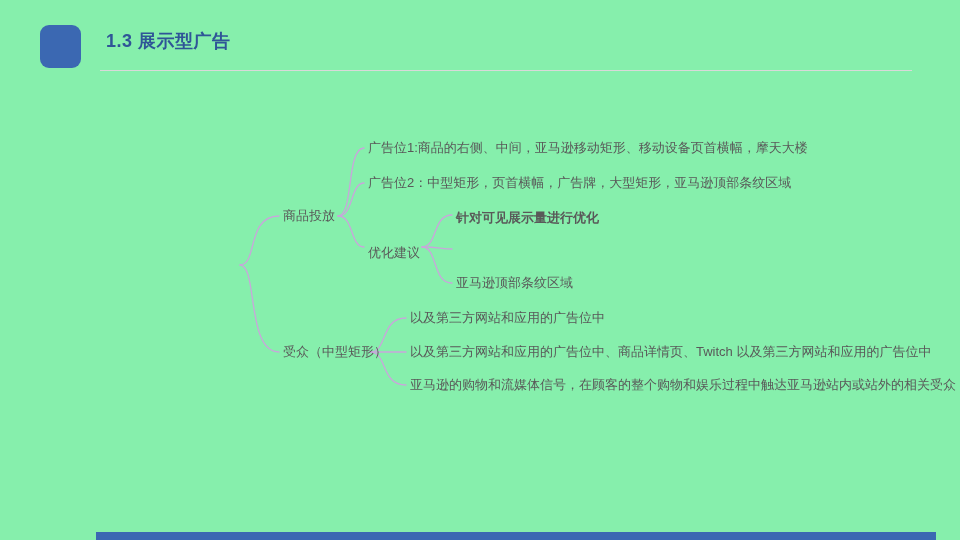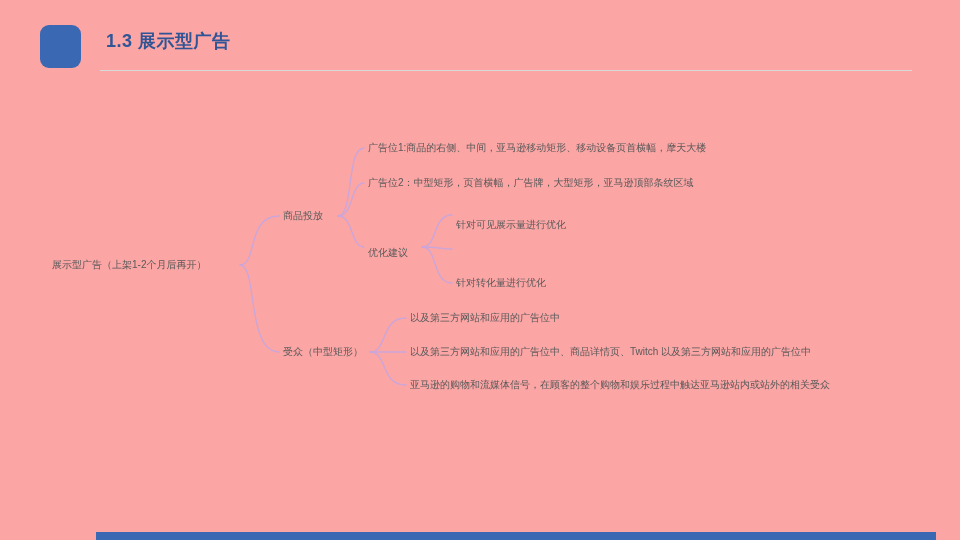--- a/index.html
+++ b/index.html
@@ -1,19 +1,19 @@
 <!DOCTYPE html>
 <html style="--accent: #3B68B2; --title: #2F5597; --divider: #D9D9D9; --connector: #C9A6DB; --text: #595959;"><head>
 <meta charset="utf-8">
 <style>
   html, body { margin: 0; padding: 0; background: #ffffff; }
   .slide {
     position: relative;
     width: 960px; height: 540px;
-    background: #fca5a5;
+    background: #86efac;
     overflow: hidden;
     font-family: "Liberation Sans", "DejaVu Sans", sans-serif;
   }
   
   .accent-square {
     position: absolute;
     left: 40px; top: 25px;
     width: 41px; height: 43px;
     background: var(--accent, #3B68B2);
     border-radius: 9px;
@@ -35,21 +35,21 @@
   }
   
   .connectors {
     position: absolute;
     left: 0; top: 0;
     width: 960px; height: 540px;
     pointer-events: none;
   }
   .node {
     position: absolute;
-    font-size: 10px;
+    font-size: 13px;
     line-height: 18px;
     color: var(--text, #595959);
     white-space: nowrap;
   }
   
   .footer-bar {
     position: absolute;
     left: 96px; bottom: 0;
     width: 840px; height: 8px;
     background: var(--accent, #3B68B2);
@@ -75,34 +75,33 @@
 
     <path d="M422,247 C438,247 432,215 452,215"></path>
     <path d="M422,247 C440,247 440,249 452,249"></path>
     <path d="M422,247 C438,247 432,283 452,283"></path>
 
     <path d="M370,352 C388,352 380,318 406,318"></path>
     <path d="M370,352 C390,352 390,352 406,352"></path>
     <path d="M370,352 C388,352 380,385 406,385"></path>
   </svg>
 
-  <div class="node" style="left:52px;  top:256px;">展示型广告（上架1-2个月后再开）</div>
 
   <div class="node" style="left:283px; top:207px;">商品投放</div>
 
   <div class="node" style="left:368px; top:139px;">广告位1:商品的右侧、中间，亚马逊移动矩形、移动设备页首横幅，摩天大楼</div>
 
   <div class="node" style="left:368px; top:174px;">广告位2：中型矩形，页首横幅，广告牌，大型矩形，亚马逊顶部条纹区域</div>
 
   <div class="node" style="left:368px; top:244px;text-align:right;">优化建议</div>
 
-  <div class="node" style="left:456px; top:216px;">针对可见展示量进行优化</div>
+  <div class="node" style="left:456px; top:209px;font-weight:bold;">针对可见展示量进行优化</div>
 
 
-  <div class="node" style="left:456px; top:274px;">针对转化量进行优化</div>
+  <div class="node" style="left:456px; top:274px;">亚马逊顶部条纹区域</div>
 
   <div class="node" style="left:283px; top:343px;">受众（中型矩形）</div>
 
   <div class="node" style="left:410px; top:309px;">以及第三方网站和应用的广告位中</div>
 
   <div class="node" style="left:410px; top:343px;">以及第三方网站和应用的广告位中、商品详情页、Twitch 以及第三方网站和应用的广告位中</div>
 
   <div class="node" style="left:410px; top:376px;">亚马逊的购物和流媒体信号，在顾客的整个购物和娱乐过程中触达亚马逊站内或站外的相关受众</div>
 
   <div class="footer-bar"></div>

